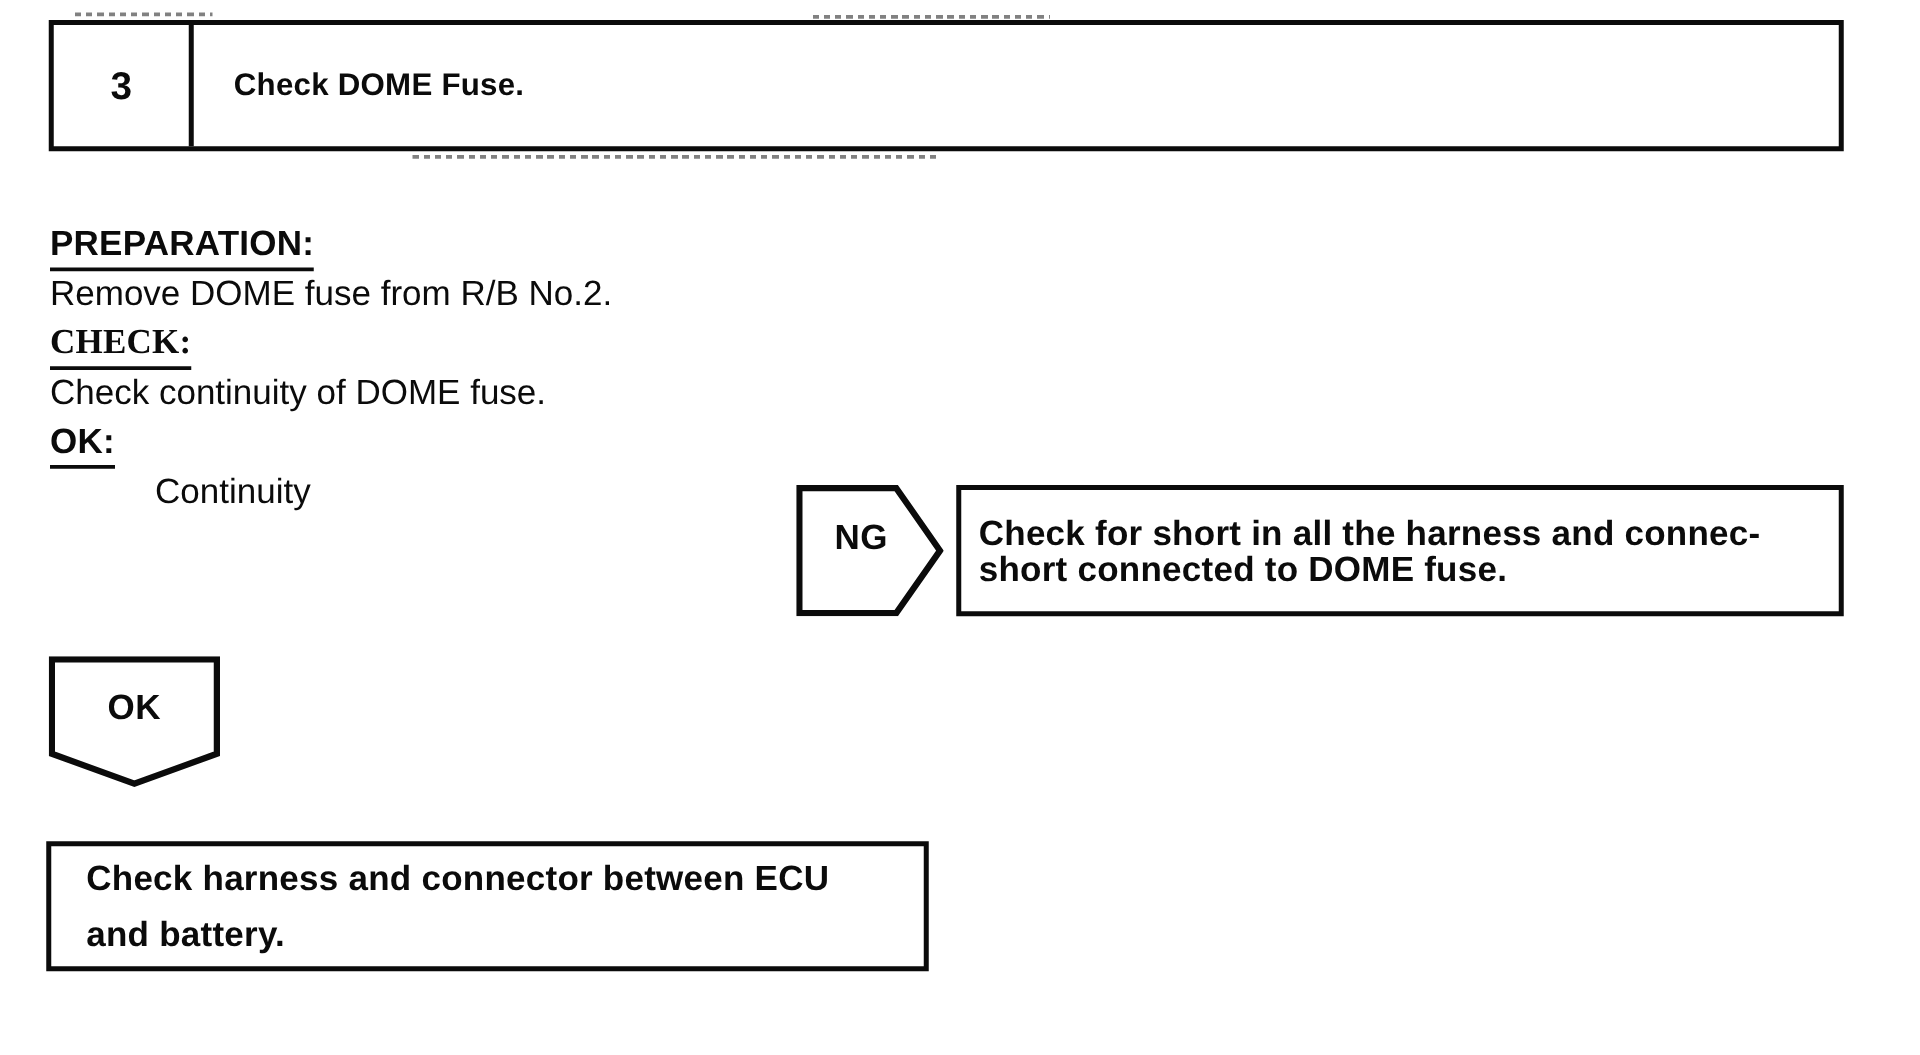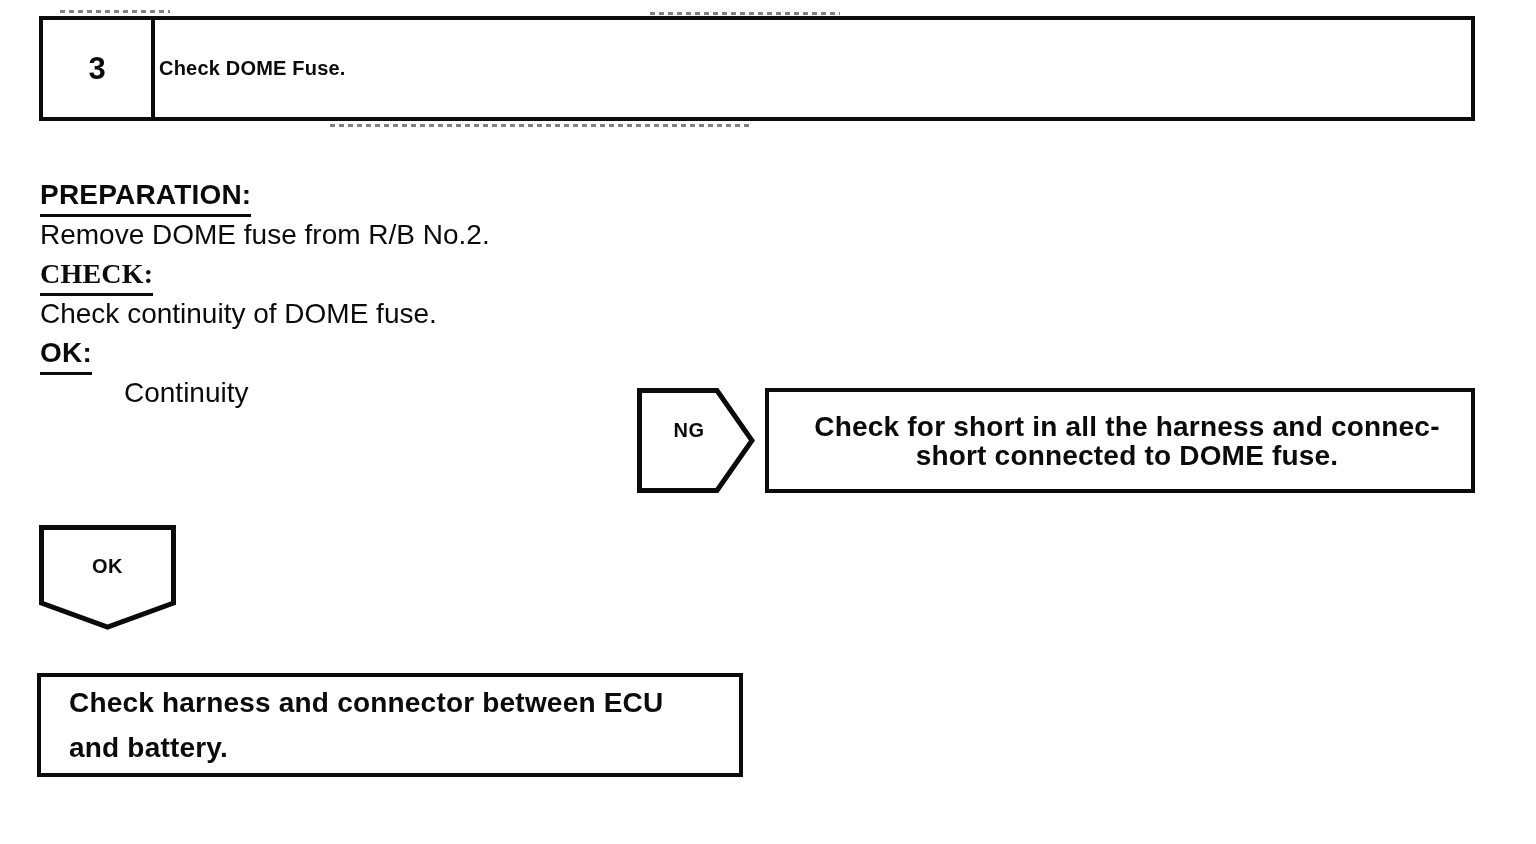--- a/index.html
+++ b/index.html
@@ -28,62 +28,62 @@
   }
   .step-number-cell {
     width: 112px;
     border-right: 4px solid #0b0b0b;
     display: flex; align-items: center; justify-content: center;
     font-weight: bold; font-size: 31px;
   }
   .step-title-cell {
     flex: 1;
     display: flex; align-items: center;
-    padding-left: 4px;
-    font-weight: bold; font-size: 20px;
+    padding-left: 32px;
+    font-weight: bold; font-size: 25px;
     letter-spacing: 0.2px;
   }
 
   
   .instr { position: absolute; left: 40px; font-size: 28px; white-space: nowrap; margin-top: 41px; }
   .instr.label {
     font-weight: bold;
     border-bottom: 3px solid #0b0b0b;
     padding-bottom: 3px;
     letter-spacing: 0.2px;
   }
   .instr.value { font-weight: normal; }
   .instr.result { font-weight: normal; left: 124px; }
 
   
   .connector { position: absolute; }
   .connector svg { display: block; }
   .connector .connector-label {
     position: absolute;
-    font-weight: bold; font-size: 20px;
+    font-weight: bold; font-size: 28px;
     text-align: center;
     letter-spacing: 0.5px;
   }
   .ng-connector { left: 637px; top: 388px; width: 118px; height: 105px; }
   .ng-connector .connector-label { left: 0; top: 0; width: 104px; height: 84px; line-height: 84px; }
   .ok-connector { left: 39px; top: 525px; width: 157px; height: 105px; }
   .ok-connector .connector-label { left: 0; top: 0; width: 137px; height: 82px; line-height: 82px; }
 
   
   .action-box {
     position: absolute;
     border: 4px solid #0b0b0b;
     background: #ffffff;
     display: flex; flex-direction: column; justify-content: center;
     font-weight: bold; font-size: 28px;
     line-height: 29px;
     letter-spacing: 0.2px;
     white-space: nowrap;
   }
-  .ng-action-box { left: 765px; top: 388px; width: 710px; height: 105px; padding-left: 14px; align-items: center; }
+  .ng-action-box { left: 765px; top: 388px; width: 710px; height: 105px; padding-left: 14px; }
   .ok-action-box { left: 37px; top: 673px; width: 706px; height: 104px; padding-left: 28px; gap: 16px; }
 
   
   .scan-noise {
     position: absolute; height: 3px;
     background: repeating-linear-gradient(90deg, #1a1a1a 0 5px, transparent 5px 9px);
     opacity: 0.55;
   }
 </style>
 </head>

